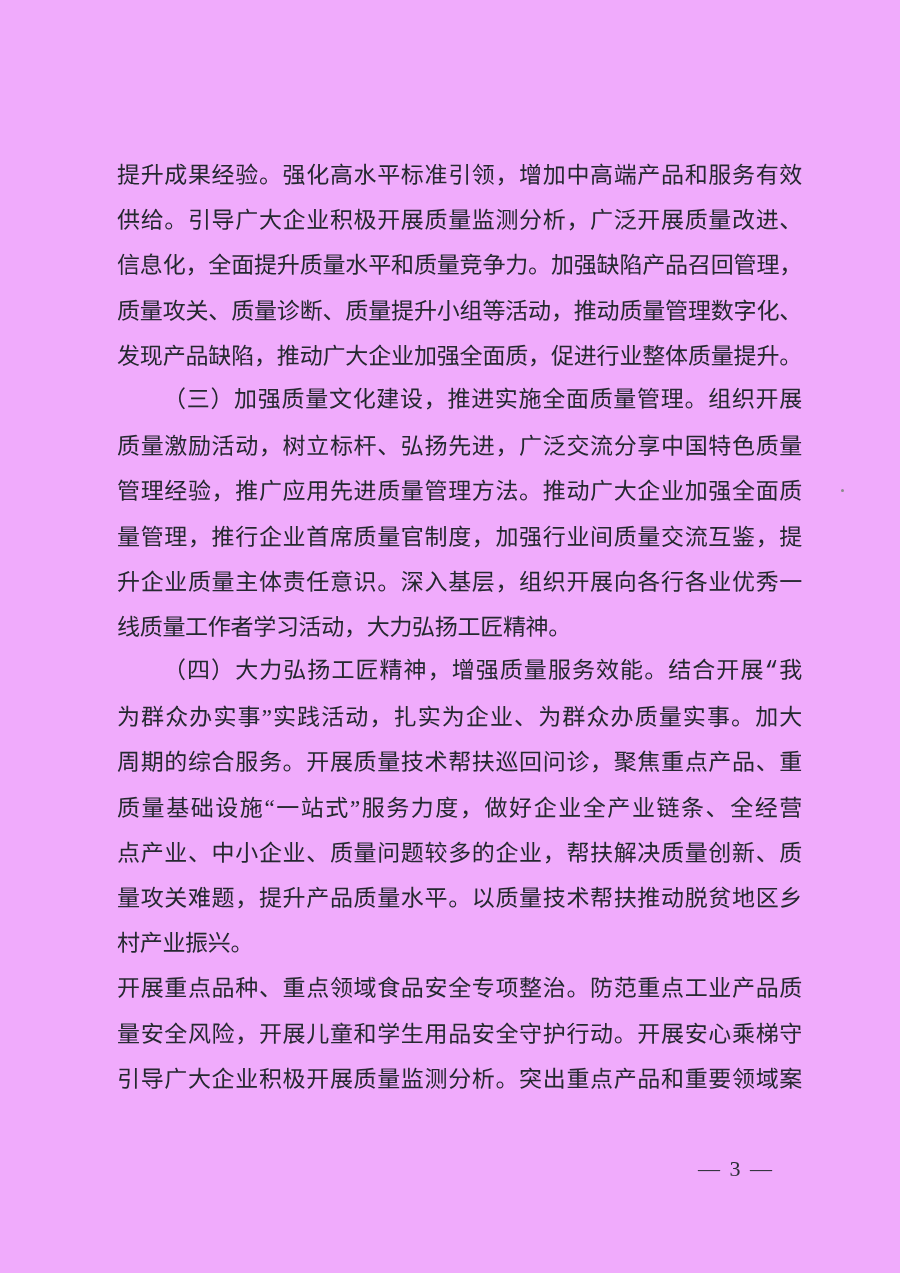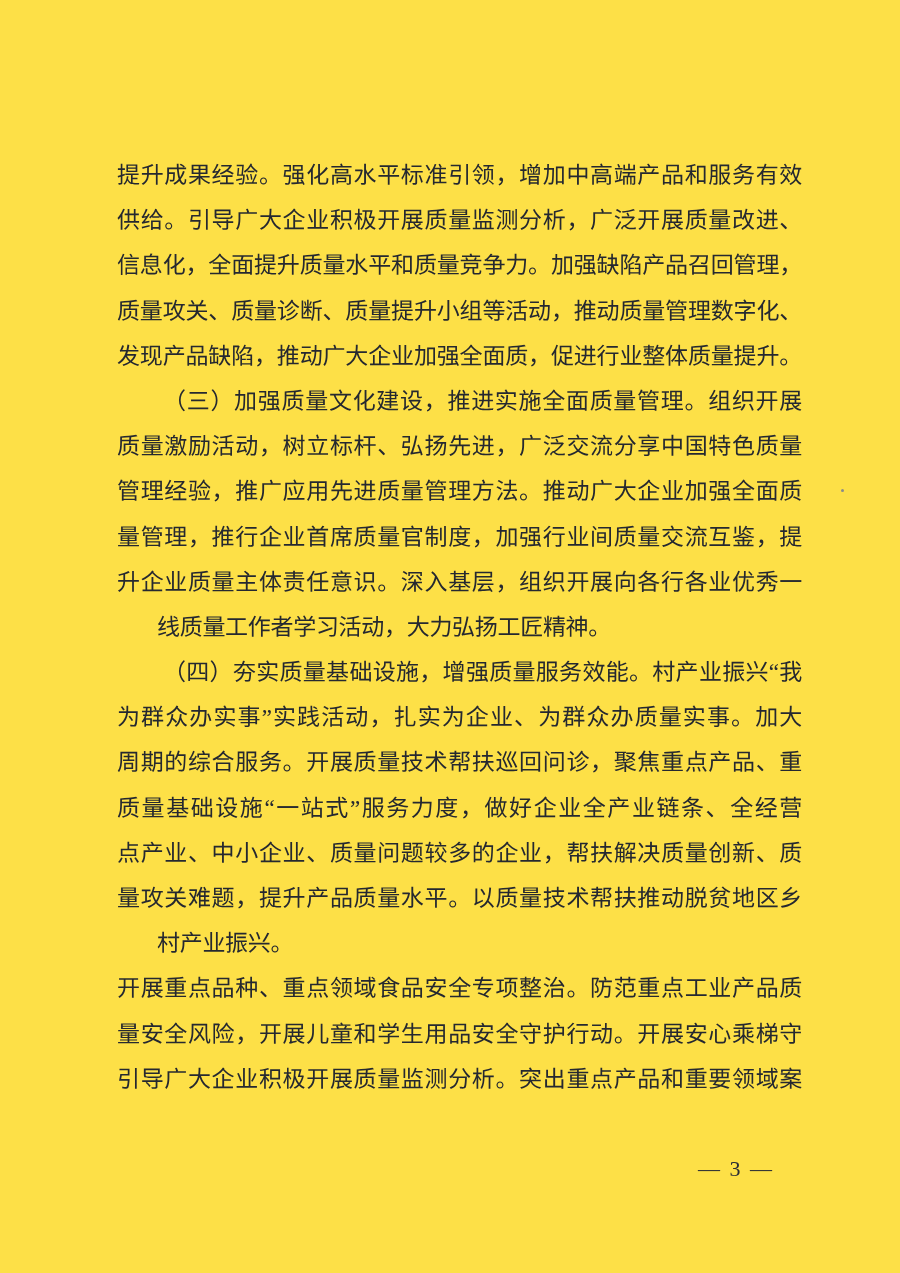--- a/index.html
+++ b/index.html
@@ -5,21 +5,21 @@
   html, body {
     margin: 0;
     padding: 0;
     background: #e8e8e8;
   }
   .page {
     position: relative;
     width: 900px;
     height: 1273px;
     margin: 0 auto;
-    background: #fde047;
+    background: #f0abfc;
     overflow: hidden;
     font-family: "Liberation Serif", "DejaVu Serif", serif;
     color: #252830;
   }
   .text-block {
     position: absolute;
     left: 117px;
     top: 153px;
     width: 685px;
   }
@@ -32,24 +32,24 @@
     line-height: 45.2px;
     font-size: 23px;
     letter-spacing: -0.3px;
     text-align: justify;
     text-align-last: justify;
     overflow: hidden;
     white-space: normal;
   }
   .line.no-just {
     text-align-last: left;
-    margin-left: 40px;
   }
   .line.indent {
     text-indent: 46px;
+    font-family: Liberation Mono, monospace;
   }
   .page-number {
     position: absolute;
     left: 698px;
     top: 1156px;
     font-size: 22px;
     letter-spacing: 2px;
     color: #2a2d35;
     white-space: nowrap;
   }
@@ -77,21 +77,21 @@
       </div>
       <div class="paragraph">
         <div class="line indent">（三）加强质量文化建设，推进实施全面质量管理。组织开展</div>
         <div class="line">质量激励活动，树立标杆、弘扬先进，广泛交流分享中国特色质量</div>
         <div class="line">管理经验，推广应用先进质量管理方法。推动广大企业加强全面质</div>
         <div class="line">量管理，推行企业首席质量官制度，加强行业间质量交流互鉴，提</div>
         <div class="line">升企业质量主体责任意识。深入基层，组织开展向各行各业优秀一</div>
         <div class="line no-just">线质量工作者学习活动，大力弘扬工匠精神。</div>
       </div>
       <div class="paragraph">
-        <div class="line indent">（四）夯实质量基础设施，增强质量服务效能。村产业振兴“我</div>
+        <div class="line indent">（四）大力弘扬工匠精神，增强质量服务效能。结合开展“我</div>
         <div class="line">为群众办实事”实践活动，扎实为企业、为群众办质量实事。加大</div>
         <div class="line">周期的综合服务。开展质量技术帮扶巡回问诊，聚焦重点产品、重</div>
         <div class="line">质量基础设施“一站式”服务力度，做好企业全产业链条、全经营</div>
         <div class="line">点产业、中小企业、质量问题较多的企业，帮扶解决质量创新、质</div>
         <div class="line">量攻关难题，提升产品质量水平。以质量技术帮扶推动脱贫地区乡</div>
         <div class="line no-just">村产业振兴。</div>
       </div>
       <div class="paragraph">
         <div class="line">开展重点品种、重点领域食品安全专项整治。防范重点工业产品质</div>
         <div class="line">量安全风险，开展儿童和学生用品安全守护行动。开展安心乘梯守</div>

